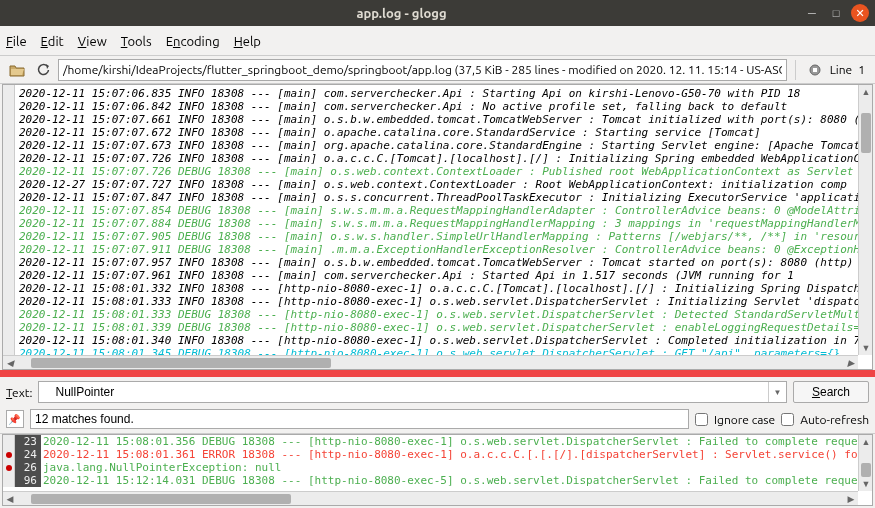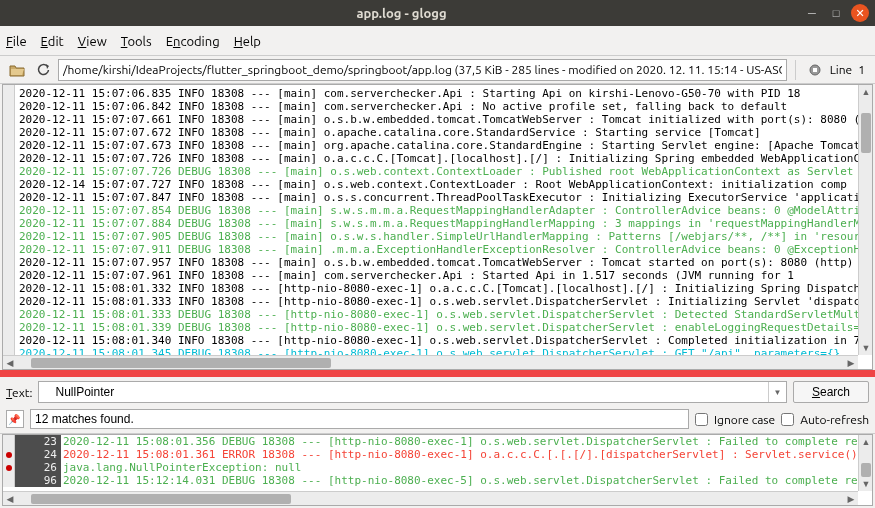--- a/index.html
+++ b/index.html
@@ -11,21 +11,21 @@
 .win-close { background: #e95420; color: #fff; }
 .menubar { background: #f2f1f0; height: 30px; display: flex; align-items: center; padding: 0 6px; border-bottom: 1px solid #ccc; }
 .menubar span { margin-right: 14px; font-size: 13px; cursor: pointer; }
 .menubar span u { text-decoration: underline; }
 .toolbar { background: #f2f1f0; height: 28px; display: flex; align-items: center; padding: 2px 6px; gap: 4px; border-bottom: 1px solid #ccc; }
 .icon-btn { width: 22px; height: 22px; display: flex; align-items: center; justify-content: center; border: 1px solid transparent; border-radius: 2px; cursor: pointer; }
 .path-input { flex: 1; height: 22px; border: 1px solid #aaa; background: #fff; padding: 0 4px; font-size: 12px; font-family: inherit; }
 .toolbar .sep { width: 1px; height: 20px; background: #ccc; margin: 0 4px; }
 .toolbar .linelbl { font-size: 12px; margin-right: 2px; }
 .toolbar .linenum { font-size: 12px; margin-right: 4px; }
-.logview { flex: 1; background: #fff; overflow: hidden; position: relative; border: 1px solid #aaa; margin: 0 2px; }
+.logview { flex: 1; background: #fff; overflow: hidden; position: relative; border: 1px solid #aaa; margin: 0 2px; font-style: italic; }
 .logview-inner { position: absolute; inset: 0 14px 14px 14px; overflow: hidden; white-space: nowrap; font-family: "DejaVu Sans Mono","Menlo","Consolas",monospace; font-size: 11px; line-height: 13px; padding: 2px 2px; }
 .gutter-left { position: absolute; left: 0; top: 0; bottom: 14px; width: 12px; background: #ececec; border-right: 1px solid #ccc; }
 .vscroll { position: absolute; right: 0; top: 0; bottom: 14px; width: 14px; background: #ececec; border-left: 1px solid #ccc; display: flex; flex-direction: column; }
 .hscroll { position: absolute; left: 0; right: 14px; bottom: 0; height: 14px; background: #ececec; border-top: 1px solid #ccc; display: flex; }
 .scroll-thumb-v { background: #b0b0b0; width: 10px; margin: 14px 2px auto 2px; height: 40px; border-radius: 2px; }
 .scroll-thumb-h { background: #b0b0b0; height: 10px; margin: 2px auto 2px 14px; width: 300px; border-radius: 2px; }
 .scroll-btn { width: 14px; height: 14px; font-size: 9px; text-align: center; line-height: 14px; color: #666; cursor: pointer; }
 .searchbar { background: #f2f1f0; padding: 4px 6px; display: flex; align-items: center; gap: 6px; border-top: 7px solid #ef4444; }
 .searchbar .lbl { font-size: 12px; }
 .search-input-wrap { flex: 1; display: flex; border: 1px solid #aaa; background: #fff; height: 22px; }
@@ -33,21 +33,21 @@
 .search-drop { width: 18px; border-left: 1px solid #ccc; display: flex; align-items: center; justify-content: center; font-size: 8px; color: #666; cursor: pointer; }
 .search-btn { height: 22px; padding: 0 18px; border: 1px solid #aaa; background: #f6f6f6; border-radius: 2px; cursor: pointer; font-size: 12px; }
 .optsbar { background: #f2f1f0; padding: 2px 6px 4px 6px; display: flex; align-items: center; gap: 6px; border-bottom: 1px solid #ccc; }
 .optsbar .pin { width: 18px; height: 18px; border: 1px solid #aaa; background: #fff; display:flex; align-items:center; justify-content:center; font-size:10px; cursor:pointer;}
 .status-input { flex: 1; height: 20px; border: 1px solid #aaa; background: #fff; padding: 0 4px; font-size: 12px; }
 .chk { width: 13px; height: 13px; }
 .results { height: 72px; background: #fff; border: 1px solid #aaa; margin: 0 2px 2px 2px; position: relative; overflow: hidden; }
 .results-inner { position: absolute; inset: 0 14px 14px 0; overflow: hidden; white-space: nowrap; font-family: "DejaVu Sans Mono","Menlo","Consolas",monospace; font-size: 11px; line-height: 13px; }
 .res-row { display: flex; }
 .res-gutter { width: 12px; background: #ececec; border-right: 1px solid #ccc; flex-shrink: 0; display:flex; align-items:center; justify-content:center;}
-.res-ln { width: 46px; text-align: right; padding-right: 4px; background: #4d4d4d; color: #eee; flex-shrink: 0; }
+.res-ln { width: 26px; text-align: right; padding-right: 4px; background: #4d4d4d; color: #eee; flex-shrink: 0; }
 .res-txt { padding-left: 2px; }
 .results .vscroll { bottom: 14px; }
 .results .hscroll { left: 0; }
 .dot { width:6px; height:6px; border-radius:50%; background:#c00; display:inline-block;}
 .c-green { color: #4caf50; }
 .c-cyan { color: #00bcd4; }
 .c-red { color: #f44336; }
 </style>
 </head>
 <body>
@@ -96,21 +96,21 @@
 <div class="logview">
   <div class="gutter-left"></div>
   <div class="logview-inner" id="log-inner">
       <div>2020-12-11 15:07:06.835  INFO 18308 --- [main] com.serverchecker.Api                    : Starting Api on kirshi-Lenovo-G50-70 with PID 18</div>
       <div>2020-12-11 15:07:06.842  INFO 18308 --- [main] com.serverchecker.Api                    : No active profile set, falling back to default</div>
       <div>2020-12-11 15:07:07.661  INFO 18308 --- [main] o.s.b.w.embedded.tomcat.TomcatWebServer  : Tomcat initialized with port(s): 8080 (http)</div>
       <div>2020-12-11 15:07:07.672  INFO 18308 --- [main] o.apache.catalina.core.StandardService   : Starting service [Tomcat]</div>
       <div>2020-12-11 15:07:07.673  INFO 18308 --- [main] org.apache.catalina.core.StandardEngine  : Starting Servlet engine: [Apache Tomcat/9.0.29]</div>
       <div>2020-12-11 15:07:07.726  INFO 18308 --- [main] o.a.c.c.C.[Tomcat].[localhost].[/]       : Initializing Spring embedded WebApplicationCon</div>
       <div class="c-green">2020-12-11 15:07:07.726 DEBUG 18308 --- [main] o.s.web.context.ContextLoader            : Published root WebApplicationContext as Servlet</div>
-      <div>2020-12-14 15:07:07.727  INFO 18308 --- [main] o.s.web.context.ContextLoader            : Root WebApplicationContext: initialization comp</div>
+      <div>2020-12-27 15:07:07.727  INFO 18308 --- [main] o.s.web.context.ContextLoader            : Root WebApplicationContext: initialization comp</div>
       <div>2020-12-11 15:07:07.847  INFO 18308 --- [main] o.s.s.concurrent.ThreadPoolTaskExecutor  : Initializing ExecutorService 'applicationTaskE</div>
       <div class="c-green">2020-12-11 15:07:07.854 DEBUG 18308 --- [main] s.w.s.m.m.a.RequestMappingHandlerAdapter : ControllerAdvice beans: 0 @ModelAttribute, 0 @I</div>
       <div class="c-green">2020-12-11 15:07:07.884 DEBUG 18308 --- [main] s.w.s.m.m.a.RequestMappingHandlerMapping : 3 mappings in 'requestMappingHandlerMapping'</div>
       <div class="c-green">2020-12-11 15:07:07.905 DEBUG 18308 --- [main] o.s.w.s.handler.SimpleUrlHandlerMapping  : Patterns [/webjars/**, /**] in 'resourceHandler</div>
       <div class="c-green">2020-12-11 15:07:07.911 DEBUG 18308 --- [main] .m.m.a.ExceptionHandlerExceptionResolver : ControllerAdvice beans: 0 @ExceptionHandler, 1</div>
       <div>2020-12-11 15:07:07.957  INFO 18308 --- [main] o.s.b.w.embedded.tomcat.TomcatWebServer  : Tomcat started on port(s): 8080 (http) with con</div>
       <div>2020-12-11 15:07:07.961  INFO 18308 --- [main] com.serverchecker.Api                    : Started Api in 1.517 seconds (JVM running for 1</div>
       <div>2020-12-11 15:08:01.332  INFO 18308 --- [http-nio-8080-exec-1] o.a.c.c.C.[Tomcat].[localhost].[/]       : Initializing Spring DispatcherSe</div>
       <div>2020-12-11 15:08:01.333  INFO 18308 --- [http-nio-8080-exec-1] o.s.web.servlet.DispatcherServlet        : Initializing Servlet 'dispatche</div>
       <div class="c-green">2020-12-11 15:08:01.333 DEBUG 18308 --- [http-nio-8080-exec-1] o.s.web.servlet.DispatcherServlet        : Detected StandardServletMultipa</div>

